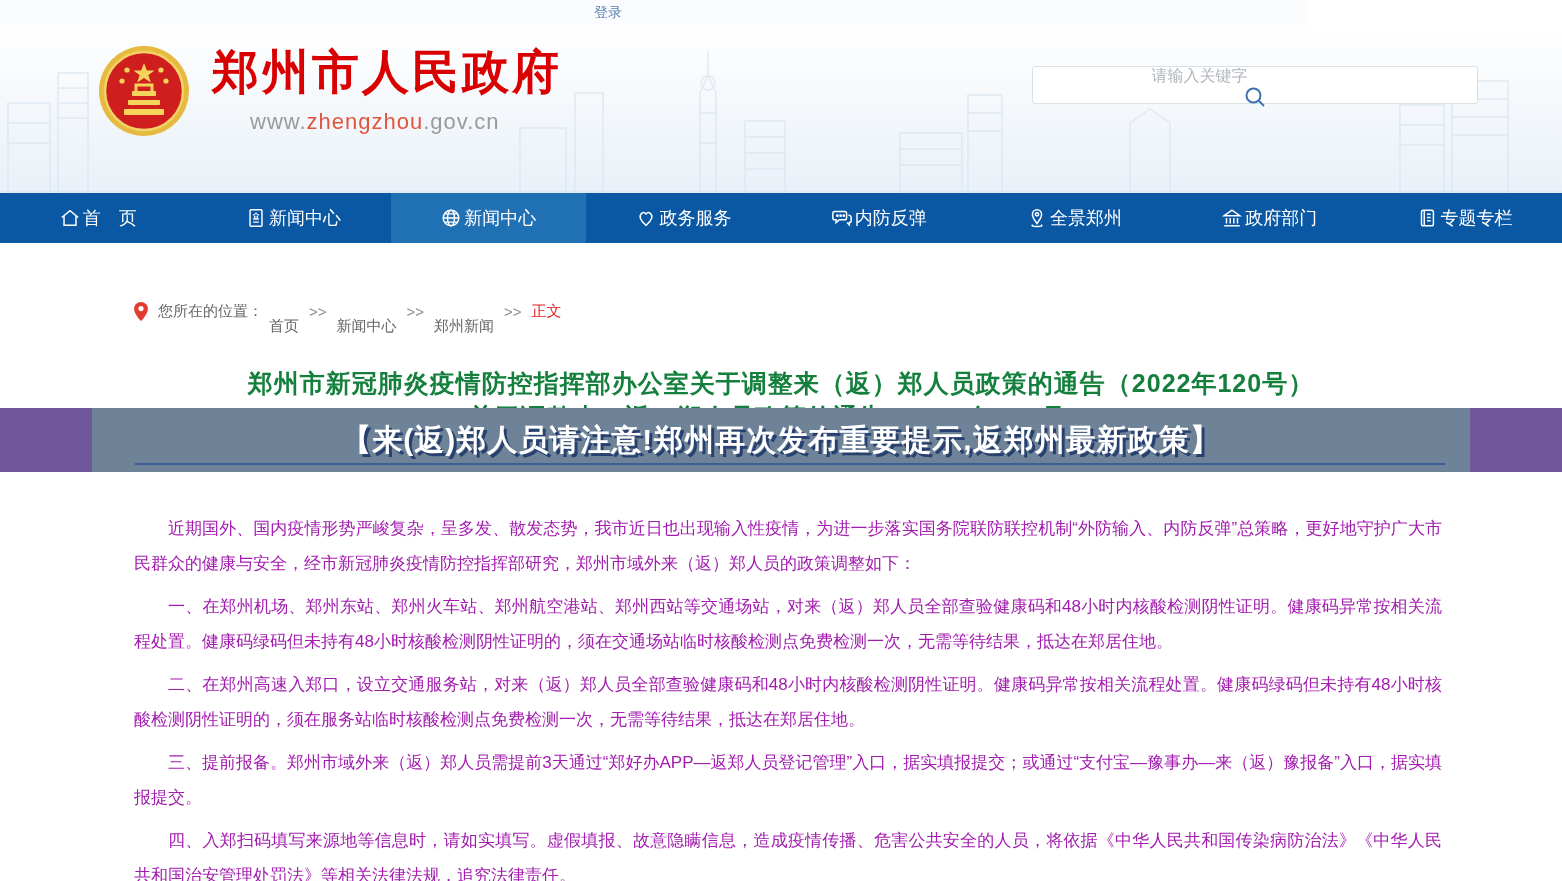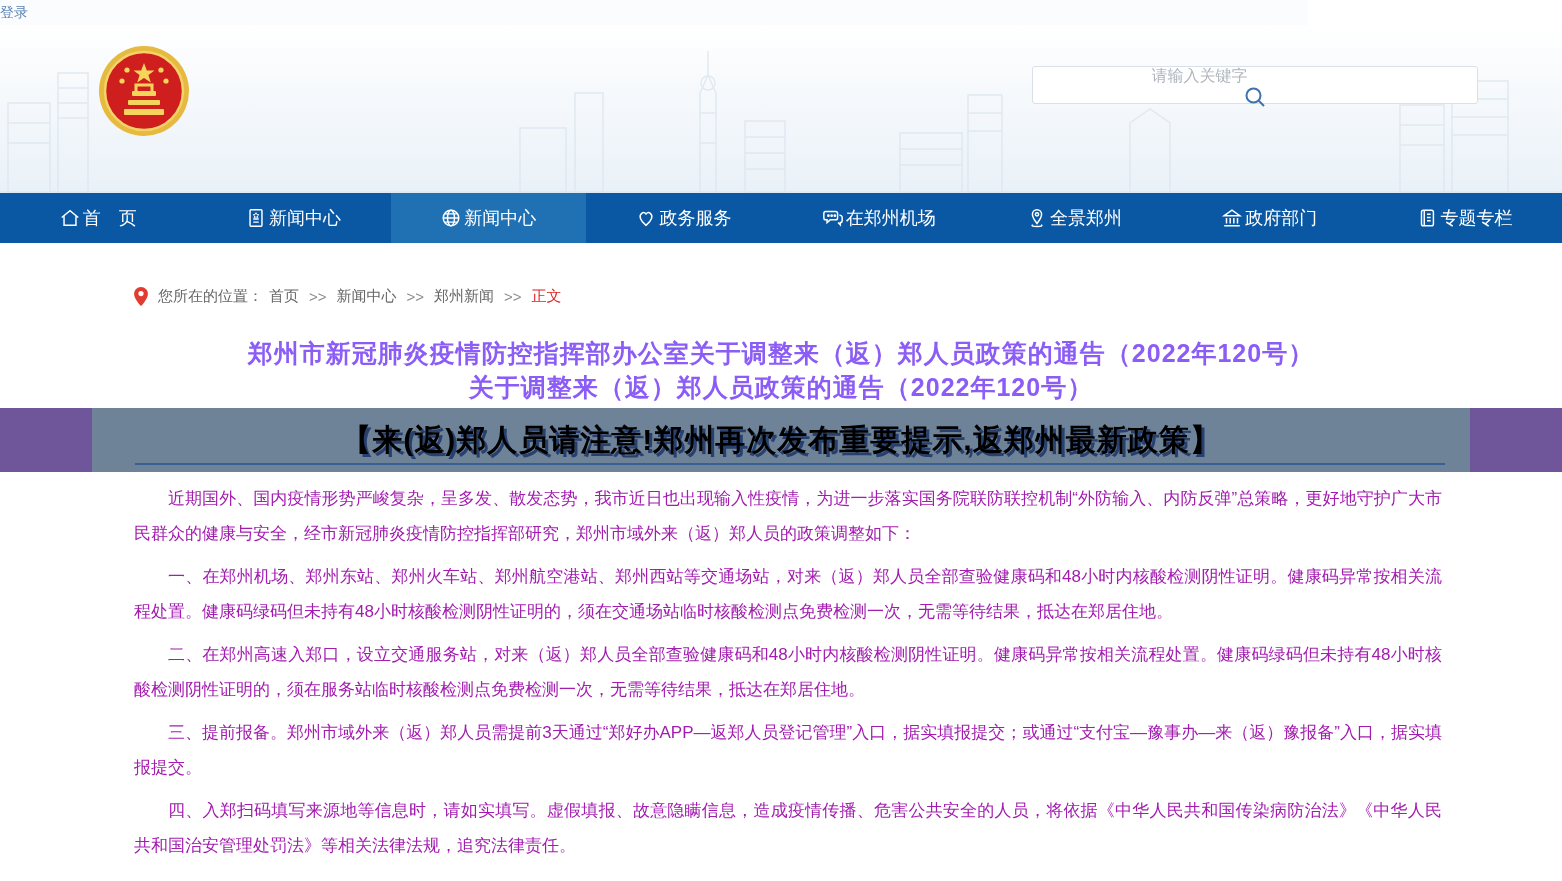--- a/index.html
+++ b/index.html
@@ -6,21 +6,21 @@
   html,body { background:#e9e9e9; }
   body { font-family: "Liberation Sans", "DejaVu Sans", sans-serif; }
   .page {
     position: relative; width: 1562px; height: 881px;
     margin: 0 auto; background: #ffffff; overflow: hidden;
   }
 
   
   .topbar {
     position: absolute; top: 0; left: 0; width: 1308px; height: 25px;
-    background: #fbfcfd; display: flex; justify-content: flex-start; align-items: center;
+    background: #fbfcfd; display: flex; justify-content: center; align-items: center;
     padding-right: 92px;
   }
   .login-link { color: #5b82b4; font-size: 14px; text-decoration: none; cursor: pointer; }
 
   
   .header {
     position: absolute; top: 25px; left: 0; width: 1562px; height: 168px;
     background: linear-gradient(180deg, #ffffff 0%, #f3f7fb 55%, #e9f1f8 100%);
     overflow: hidden;
   }
@@ -59,26 +59,26 @@
   .nav-item.active { background: #2070b4; }
   .nav-icon { width: 22px; height: 22px; display: block; }
 
   
   .content { position: absolute; top: 243px; left: 0; width: 1562px; bottom: 4px; background: #ffffff; }
   .breadcrumb {
     margin: 44px 0 0 134px; font-size: 15px; color: #666;
     display: flex; align-items: center; gap: 6px;
   }
   .breadcrumb .pin { width: 14px; height: 19px; margin-right: 4px; }
-  .crumb-link { color: #666; text-decoration: none; cursor: pointer; }
+  .crumb-link { color: #666; text-decoration: none; cursor: pointer; margin-top: 30px; }
   .crumb-sep { color: #8a8a8a; margin: 0 4px; }
   .crumb-current { color: #e02020; font-weight: normal; }
 
   .art-title {
-    text-align: center; color: #8b5cf6; font-weight: bold; font-size: 25px;
+    text-align: center; color: #15803d; font-weight: bold; font-size: 25px;
     line-height: 34px; letter-spacing: 1px;
   }
   .art-title.l1 { margin-top: 30px; }
   .art-title.l2 { }
 
   .body-text { margin: 77px 120px 0 134px; }
   .body-text p {
     font-size: 17px; color: #a21caf; line-height: 35px; text-align: justify;
     text-indent: 2em; margin-bottom: 8px;
   }
@@ -86,21 +86,21 @@
   
   .banner {
     position: absolute; top: 408px; left: 0; width: 1562px; height: 64px;
     display: flex;
   }
   .banner-side { width: 92px; height: 64px; background: #6F5599; }
   .banner-center {
     flex: 1; background: #6E8397; display: flex; align-items: center; justify-content: center;
   }
   .banner-text {
-    color: #000000; font-size: 30px; font-weight: bold; letter-spacing: 1px;
+    color: #ffffff; font-size: 30px; font-weight: bold; letter-spacing: 1px;
     text-shadow: 3px 3px 0 #27406f; white-space: nowrap;
   }
   .banner-line {
     position: absolute; left: 135px; top: 55px; width: 1310px; height: 2px;
     background: #3b5f92;
   }
 </style>
 </head>
 <body>
 
@@ -141,20 +141,24 @@
         <polygon fill="#f5d45c" points="46,18 48.8,25.4 56.5,25.4 50.4,30 52.8,37.4 46,32.9 39.2,37.4 41.6,30 35.5,25.4 43.2,25.4"></polygon>
         <circle cx="29" cy="25" r="2.6" fill="#f5d45c"></circle>
         <circle cx="63" cy="25" r="2.6" fill="#f5d45c"></circle>
         <circle cx="24" cy="36" r="2.6" fill="#f5d45c"></circle>
         <circle cx="68" cy="36" r="2.6" fill="#f5d45c"></circle>
         <rect x="34" y="46" width="24" height="5" rx="1" fill="#f5d45c"></rect>
         <rect x="30" y="55" width="32" height="5" rx="1" fill="#f5d45c"></rect>
         <rect x="26" y="64" width="40" height="6" rx="1" fill="#f5d45c"></rect>
         <path d="M38 46 v-6 h16 v6" fill="none" stroke="#f5d45c" stroke-width="3"></path>
       </svg>
+      <div class="brand-text">
+        <div class="site-title">郑州市人民政府</div>
+        <div class="site-url"><span>www.</span><span class="hl">zhengzhou</span><span>.gov.cn</span></div>
+      </div>
     </div>
 
     <div class="search-box">
       <input class="search-input" type="text" placeholder="请输入关键字" style="">
       <button class="search-btn">
         <svg width="24" height="24" viewBox="0 0 24 24" fill="none" stroke="#3f72ae" stroke-width="2">
           <circle cx="10.5" cy="10.5" r="7"></circle>
           <line x1="15.8" y1="15.8" x2="21" y2="21"></line>
         </svg>
       </button>
@@ -191,21 +195,21 @@
       <span>政务服务</span>
     </div>
     <div class="nav-item">
       <svg class="nav-icon" viewBox="0 0 24 24" fill="none" stroke="#fff" stroke-width="1.6">
           <path d="M4 5 h11 a2 2 0 0 1 2 2 v5 a2 2 0 0 1 -2 2 h-6 l-3.5 3 v-3 H4 a2 2 0 0 1 -2 -2 V7 a2 2 0 0 1 2 -2 Z"></path>
           <path d="M19 9 a2.5 2.5 0 0 1 3 2.5 v3.5 a2 2 0 0 1 -2 2 v2.5 l-2.5 -2.5"></path>
           <circle cx="7" cy="9.5" r=".7" fill="#fff"></circle>
           <circle cx="10.5" cy="9.5" r=".7" fill="#fff"></circle>
           <circle cx="14" cy="9.5" r=".7" fill="#fff"></circle>
         </svg>
-      <span>在郑州机场</span>
+      <span>内防反弹</span>
     </div>
     <div class="nav-item">
       <svg class="nav-icon" viewBox="0 0 24 24" fill="none" stroke="#fff" stroke-width="1.6">
           <path d="M12 3 a5 5 0 0 1 5 5 c0 3.8 -5 10 -5 10 s-5 -6.2 -5 -10 a5 5 0 0 1 5 -5 Z"></path>
           <circle cx="12" cy="8" r="1.8"></circle>
           <path d="M7.5 19.5 c-1.5 .5 -1.5 1.8 4.5 1.8 s6 -1.3 4.5 -1.8"></path>
         </svg>
       <span>全景郑州</span>
     </div>
     <div class="nav-item">

